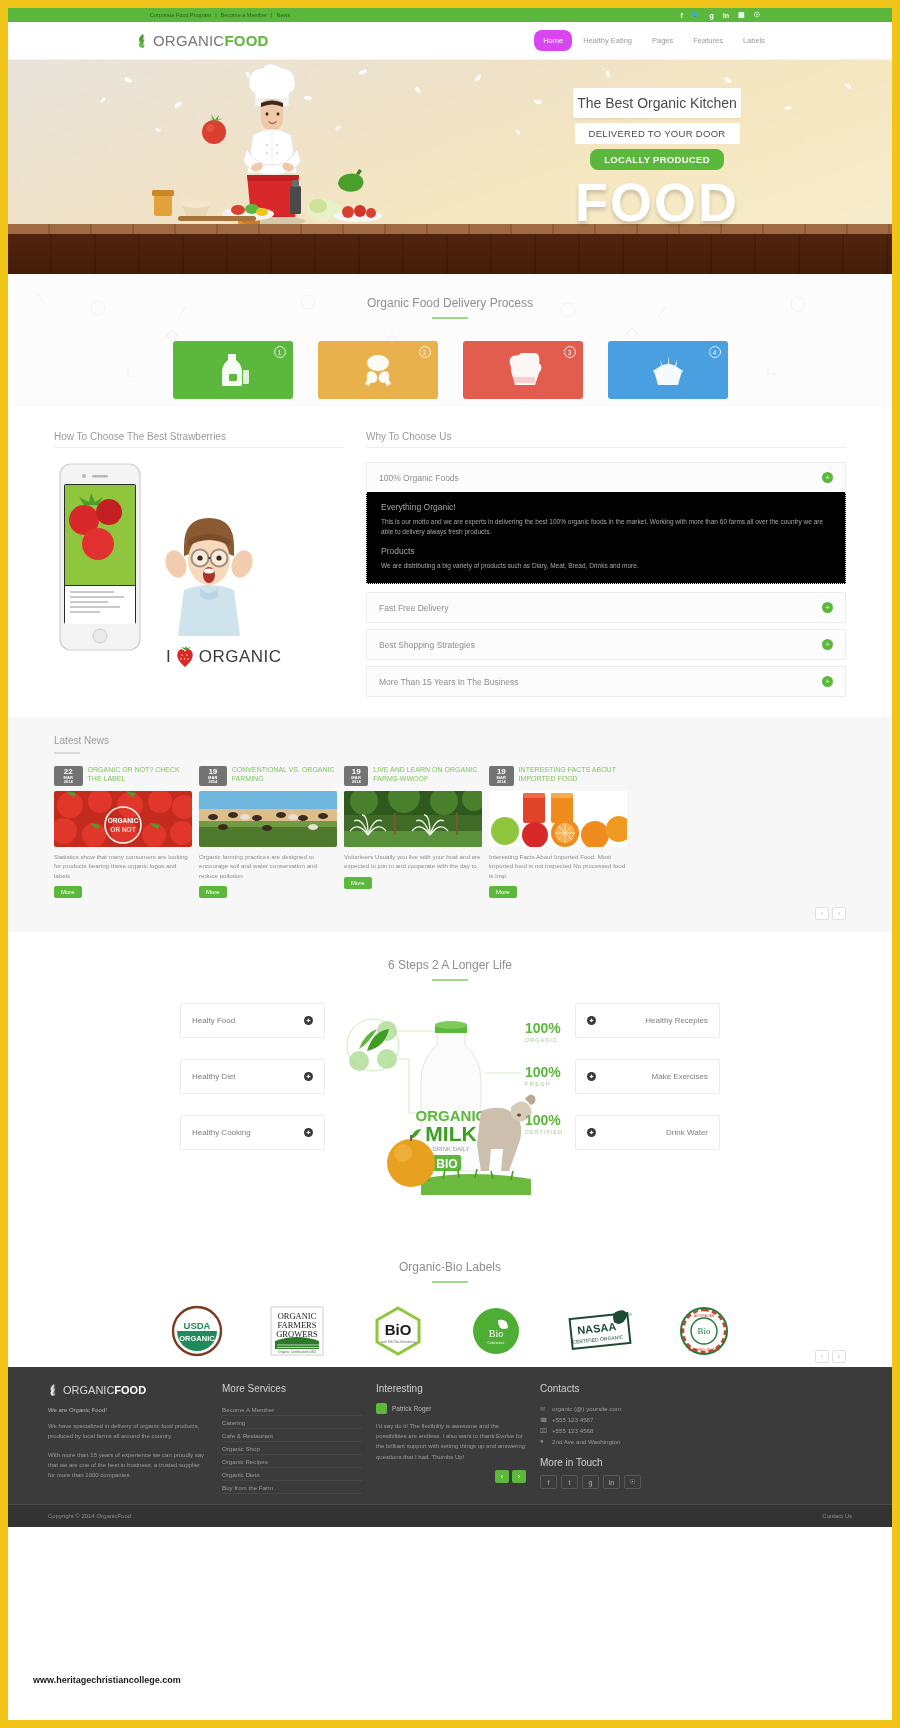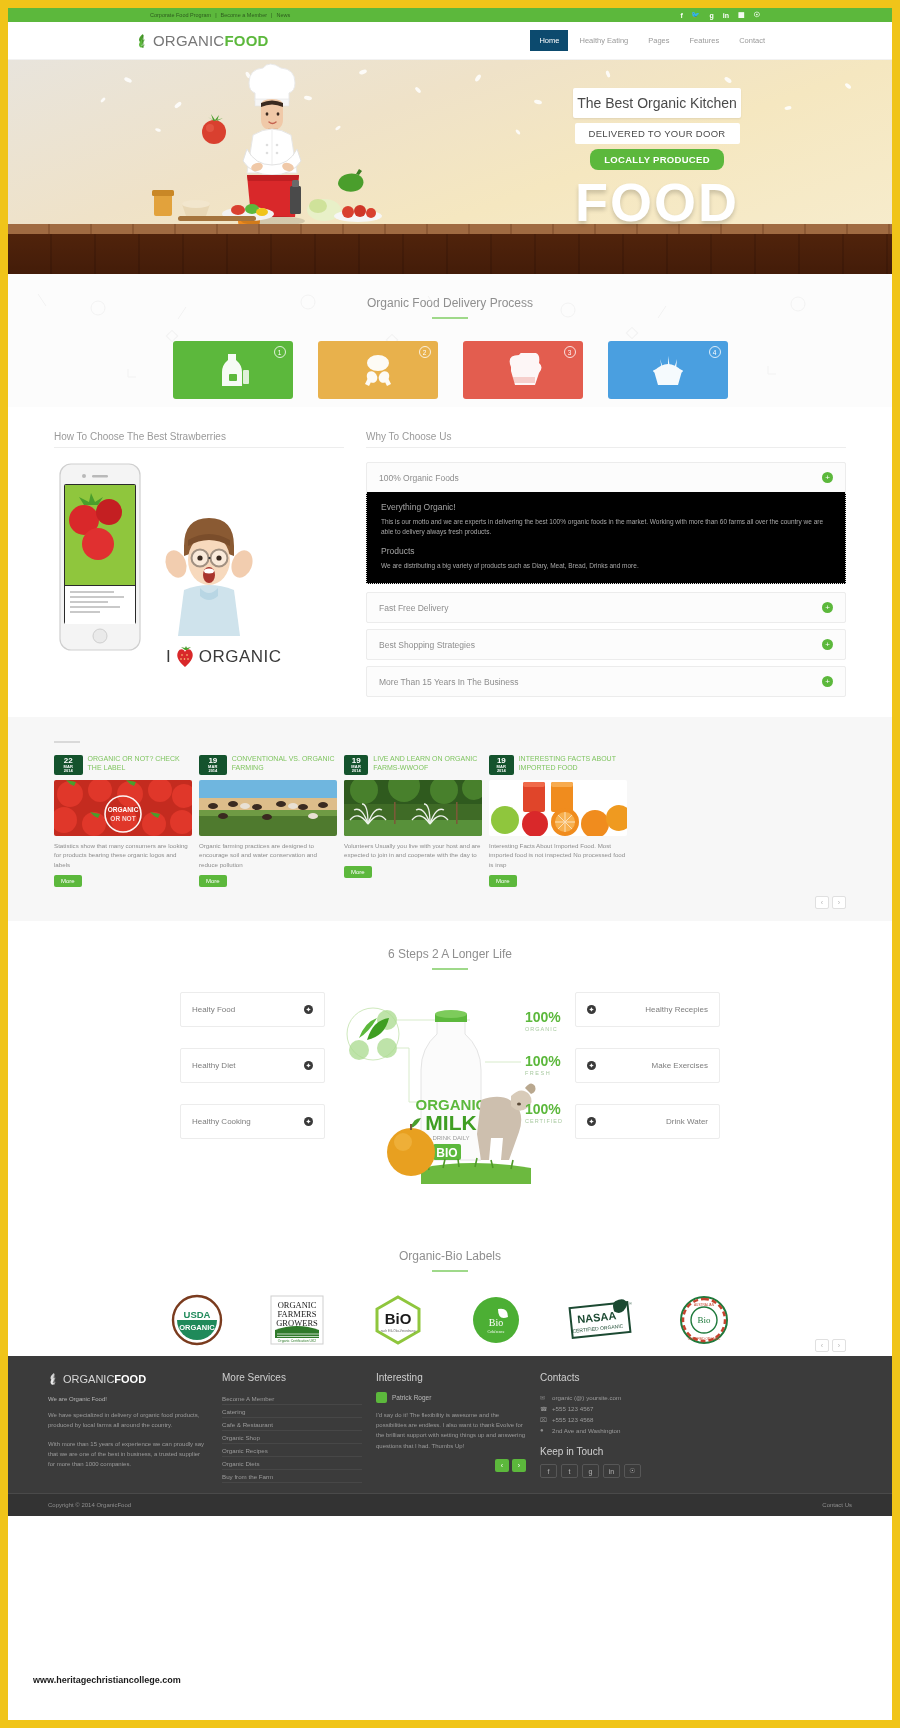--- a/index.html
+++ b/index.html
@@ -37,21 +37,21 @@
   .logo-mark { width: 14px; height: 16px; position: relative; }
   .logo-mark svg { display: block; }
   .logo-text { font-size: 15px; letter-spacing: .2px; }
   .logo-text .a { color: #777; font-weight: 300; }
   .logo-text .b { color: #5cb83c; font-weight: bold; }
   .nav { margin-left: auto; display: flex; align-items: center; gap: 2px; margin-right: 100px; }
   .nav a {
     font-size: 7.5px; color: #9a9a9a; padding: 6px 9px; text-decoration: none;
     white-space: nowrap;
   }
-  .nav a.active { background: #0c4a6e; color: #fff; border-radius: 0; }
+  .nav a.active { background: #d946ef; color: #fff; border-radius: 8px; }
   
   .hero {
     height: 214px; position: relative; overflow: hidden;
     background: linear-gradient(160deg,#e8e4dc 0%,#efe2c8 35%,#f5e7c0 60%,#f7edcf 100%);
   }
   .hero-wood {
     position: absolute; left: 0; right: 0; bottom: 0; height: 50px;
     background:
       repeating-linear-gradient(90deg, #8a5a33 0 42px, #7a4d2b 42px 44px),
       linear-gradient(180deg,#9b6a3e,#7c4f2c);
@@ -125,21 +125,21 @@
   .acc-body h4 { font-size:8.5px; color:#a4a4a4; font-weight:400; margin-bottom:5px; }
   .acc-body p { font-size:6.5px; color:#a8a8a8; line-height:1.55; margin-bottom:9px; }
   
   .news { background:#f7f7f7; padding:18px 46px 34px; position:relative; }
   .news-h { font-size:10px; color:#9a9a9a; font-weight:300; }
   .news-rule { width:26px; height:2px; background:#d9d9d9; margin:6px 0 12px; }
   .news-grid { display:flex; gap:7px; }
   .ncard { width:138px; }
   .ncard-head { display:flex; gap:5px; margin-bottom:5px; }
   .ndate {
-    width:36px; min-width:20px; background:#14532d; color:#fff; border-radius:2px;
+    width:36px; min-width:20px; background:#737373; color:#fff; border-radius:2px;
     text-align:center; padding:2px 0 2px; line-height:1;
   }
   .ndate .d { font-size:8px; font-weight:bold; }
   .ndate .m { font-size:4px; font-weight:bold; letter-spacing:.2px; }
   .ndate .y { font-size:4px; font-weight:bold; }
   .ntitle { font-size:7px; color:#7fc45f; line-height:1.25; text-transform:uppercase; }
   .nimg { width:138px; height:56px; border-radius:2px; overflow:hidden; position:relative; }
   .ndesc { font-size:6.2px; color:#8d8d8d; line-height:1.5; margin-top:5px; }
   .nmore {
     display:inline-block; margin-top:5px; background:#5cb83c; color:#fff;
@@ -249,21 +249,21 @@
       </span>
       <span class="logo-text">
         <span class="a">ORGANIC</span><span class="b">FOOD</span>
       </span>
     </div>
     <div class="nav">
       <a class="active">Home</a>
       <a>Healthy Eating</a>
       <a>Pages</a>
       <a>Features</a>
-      <a>Contact</a>
+      <a>Labels</a>
     </div>
   </div>
 
   <div class="hero">
 
     <svg style="position:absolute;left:0;top:0;" width="884" height="165">
       <g fill="#ffffff" opacity=".85">
         <ellipse cx="120" cy="20" rx="4" ry="2" transform="rotate(25 120 20)"></ellipse>
         <ellipse cx="170" cy="45" rx="4" ry="2" transform="rotate(-40 170 45)"></ellipse>
         <ellipse cx="240" cy="15" rx="3.5" ry="1.8" transform="rotate(60 240 15)"></ellipse>
@@ -519,20 +519,21 @@
         <span class="plus">+</span>
       </div>
       <div class="acc-item">
         <span>More Than 15 Years In The Business</span>
         <span class="plus">+</span>
       </div>
     </div>
   </div>
 
   <div class="news">
+    <div class="news-h">Latest News</div>
     <div class="news-rule"></div>
     <div class="news-grid">
 
       <div class="ncard">
         <div class="ncard-head">
           <div class="ndate">
             <div class="d">22</div>
             <div class="m">MAR</div>
             <div class="y">2014</div>
           </div>
@@ -894,21 +895,21 @@
         <span>+555 123 4567</span>
       </div>
       <div class="contact-li">
         <span class="cico">⌧</span>
         <span>+555 123 4568</span>
       </div>
       <div class="contact-li">
         <span class="cico">●</span>
         <span>2nd Ave and Washington</span>
       </div>
-      <div class="keep">Keep in Touch</div>
+      <div class="keep">More in Touch</div>
       <div class="socials">
         <i class="sbtn">f</i>
         <i class="sbtn">t</i>
         <i class="sbtn">g</i>
         <i class="sbtn">in</i>
         <i class="sbtn">☉</i>
       </div>
     </div>
   </div>
 

